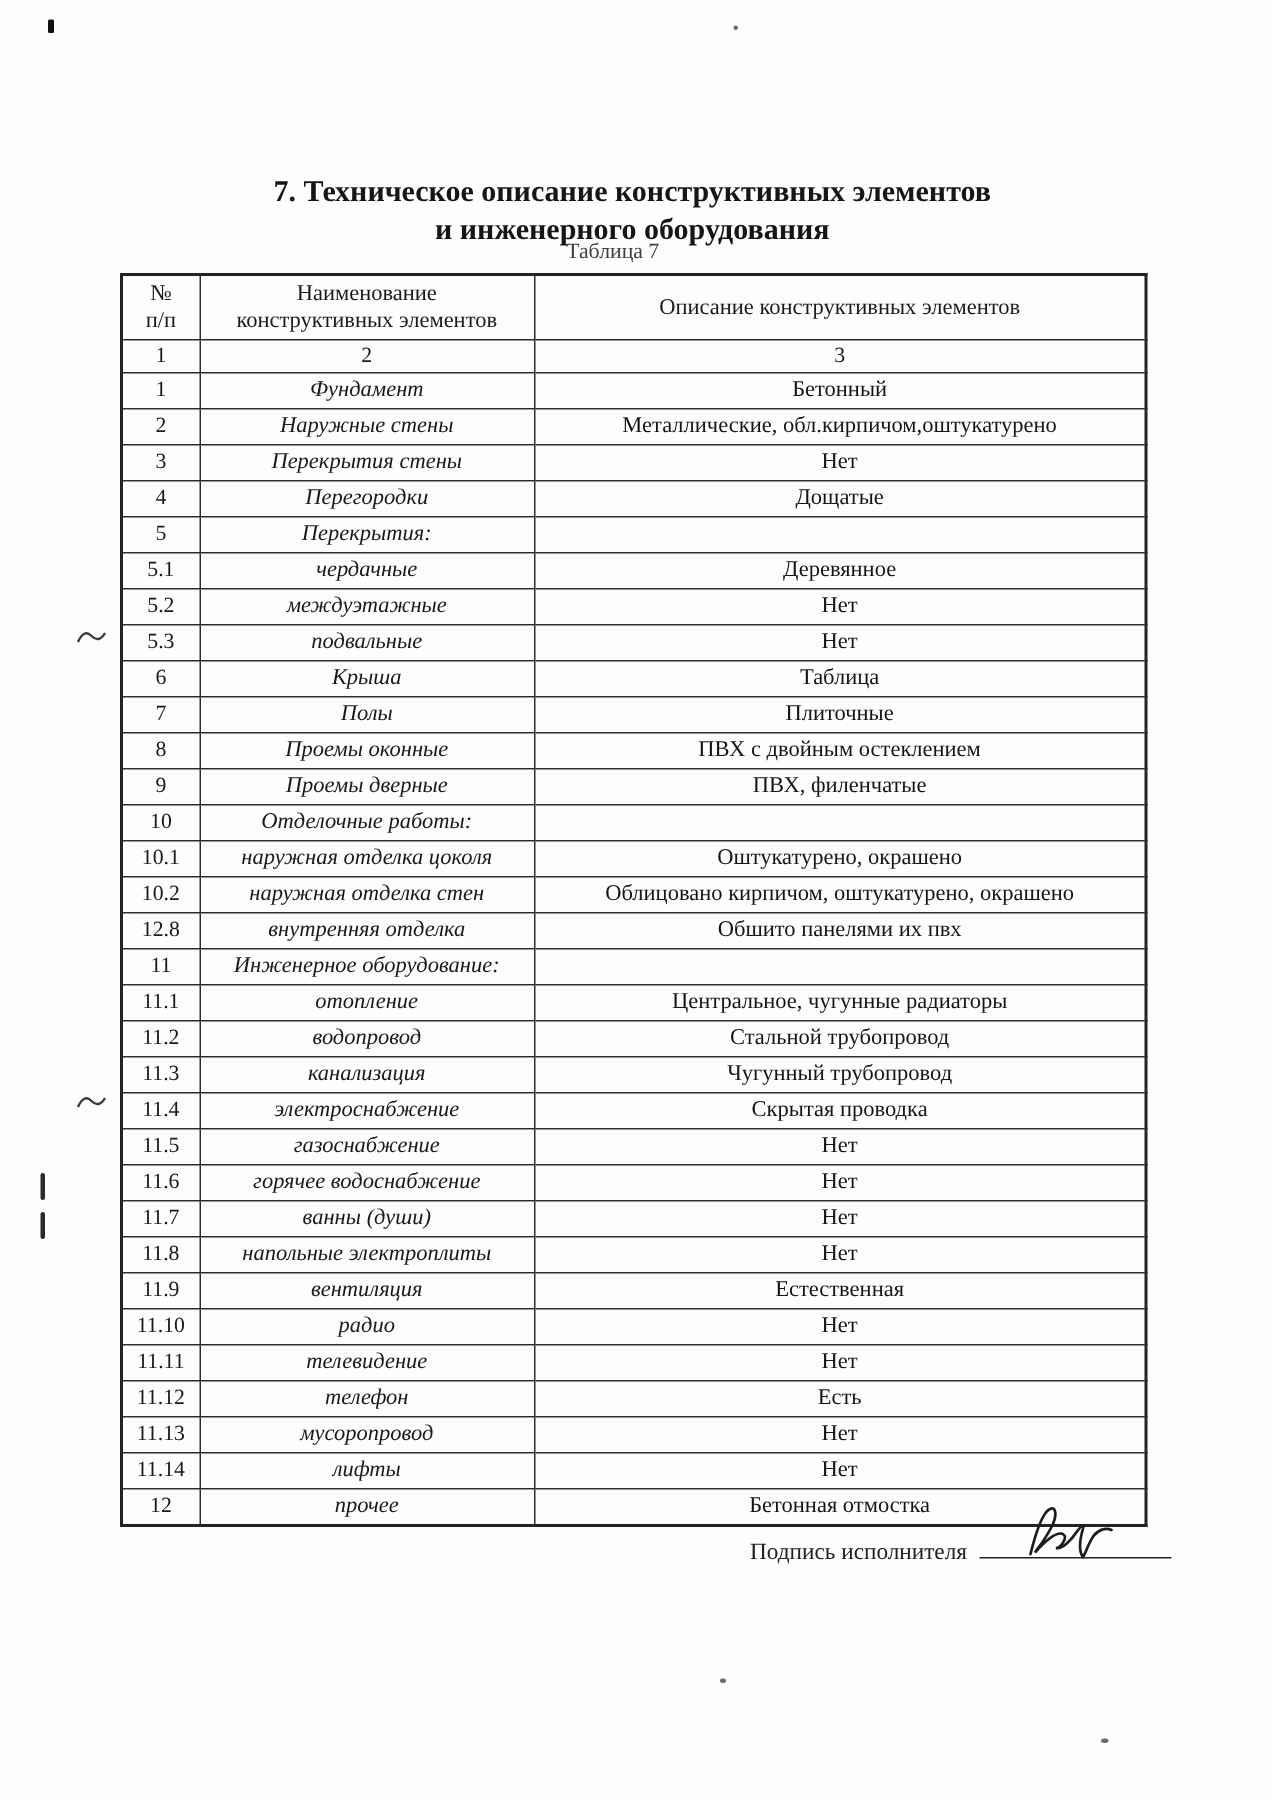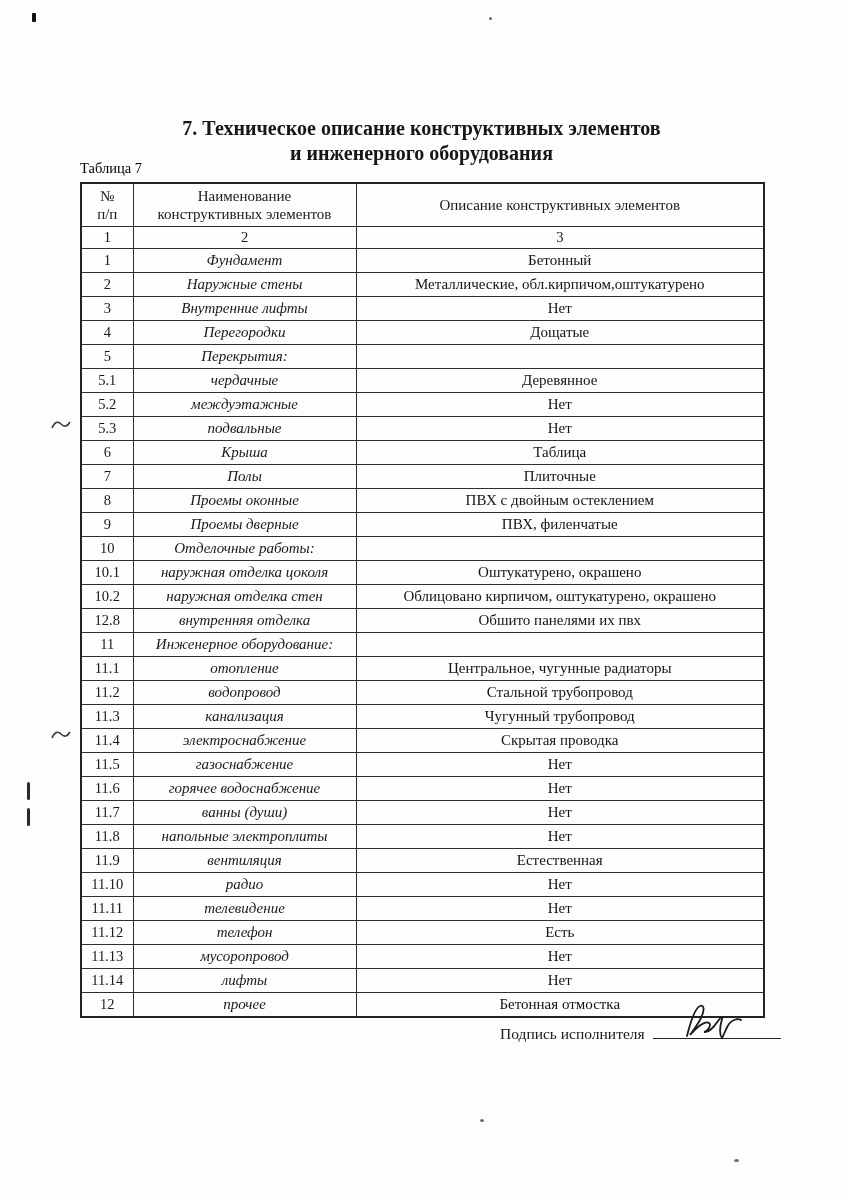--- a/index.html
+++ b/index.html
@@ -20,25 +20,25 @@
     position:absolute;top:116px;left:80px;width:683px;
     text-align:center;
     font-weight:bold;
     font-size:20px;
     line-height:25px;
     color:#161616;
   }
   
   .table-caption{
     position:absolute;top:160px;left:80px;width:683px;
-    text-align:left;
+    text-align:center;
     padding-right:26px;
     box-sizing:border-box;
     font-size:14.5px;
-    color:#000000;
+    color:#404040;
   }
   
   table.spec{
     position:absolute;top:182px;left:80px;
     width:683px;
     border-collapse:collapse;
     table-layout:fixed;
     font-size:15px;
     color:#191919;
   }
@@ -137,21 +137,21 @@
     </tr>
 
     <tr class="data">
       <td class="cell-num">2</td>
       <td class="cell-name">Наружные стены</td>
       <td class="cell-desc">Металлические, обл.кирпичом,оштукатурено</td>
     </tr>
 
     <tr class="data">
       <td class="cell-num">3</td>
-      <td class="cell-name">Внутренние лифты</td>
+      <td class="cell-name">Перекрытия стены</td>
       <td class="cell-desc">Нет</td>
     </tr>
 
     <tr class="data">
       <td class="cell-num">4</td>
       <td class="cell-name">Перегородки</td>
       <td class="cell-desc">Дощатые</td>
     </tr>
 
     <tr class="data">

